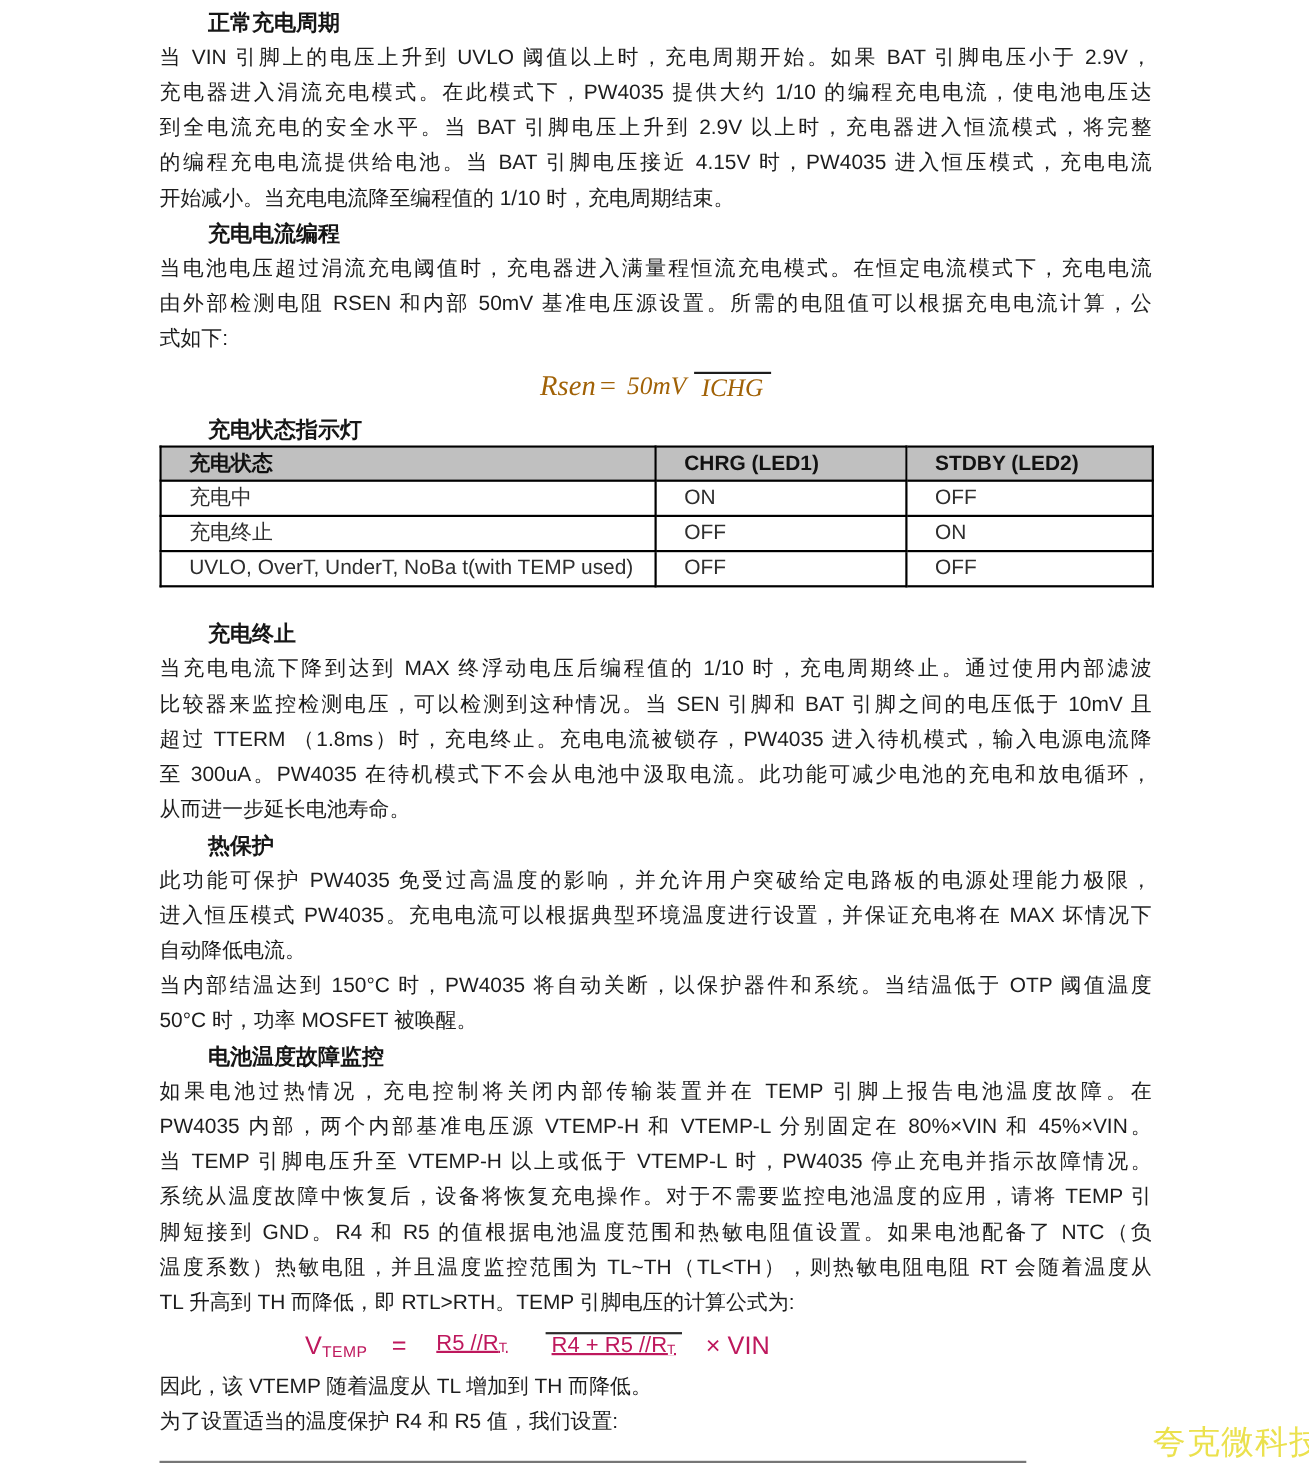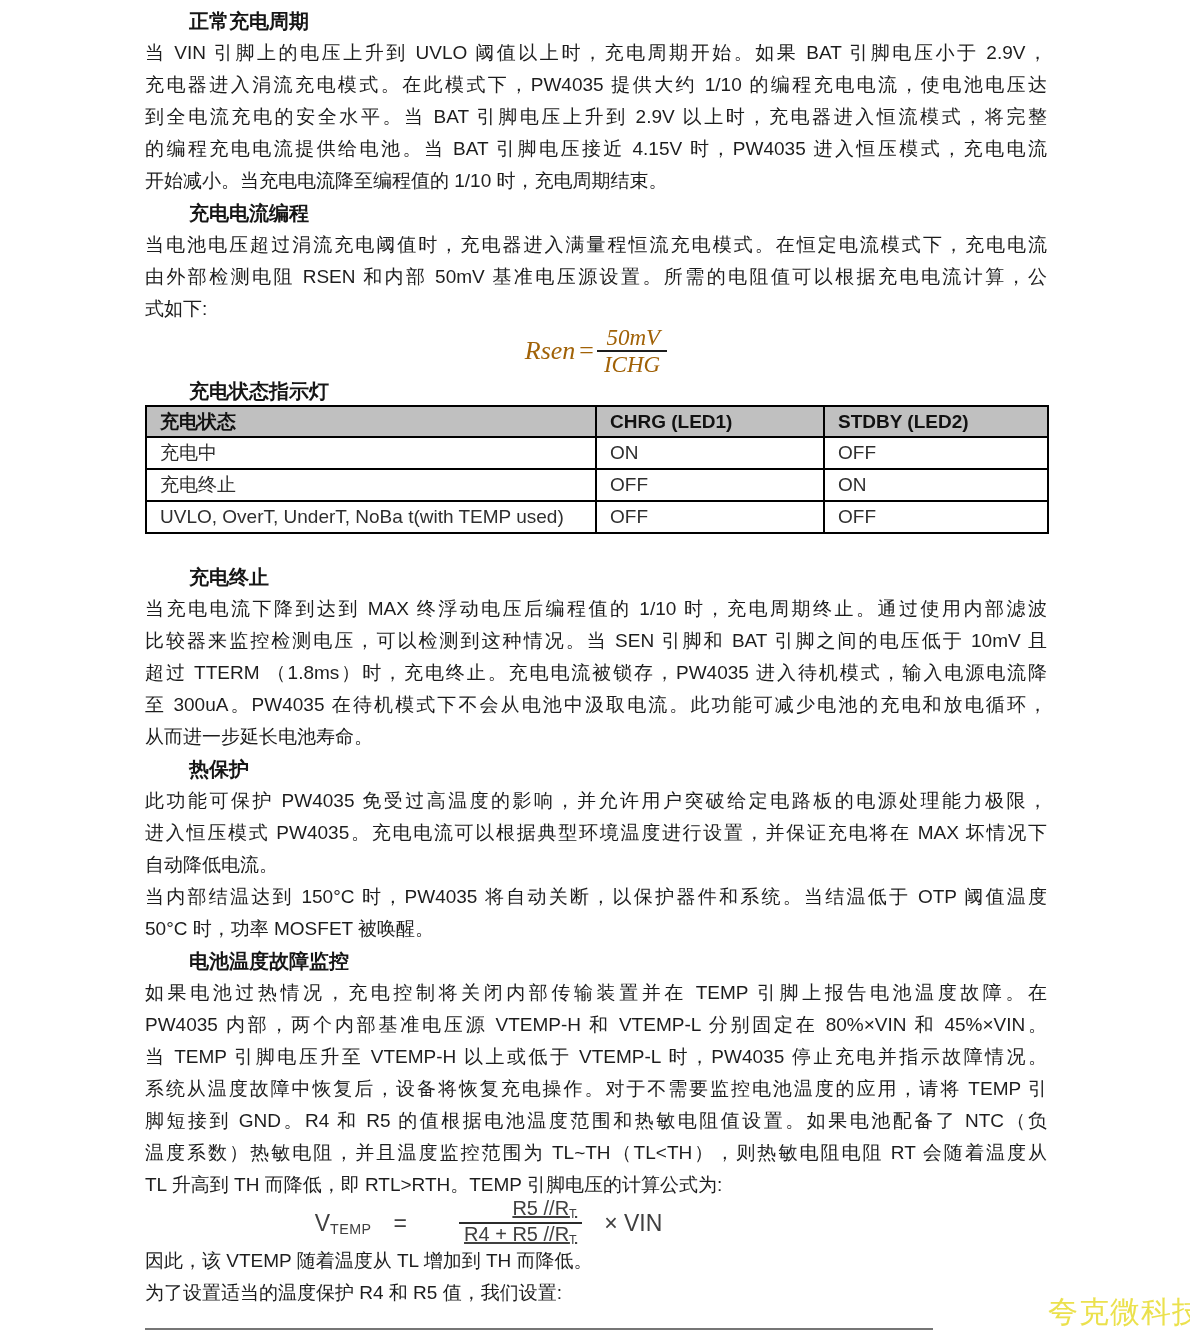--- a/index.html
+++ b/index.html
@@ -26,47 +26,47 @@
     font-size:19px; line-height:32px; height:32px;
     overflow:hidden; white-space:nowrap;
   }
   .bl.j {
     white-space:normal;
     text-align:justify; text-align-last:justify;
   }
 
   
   .formula-row { display:flex; align-items:center; justify-content:center; }
-  .frac { display:inline-flex; flex-direction:column; text-align:right; vertical-align:middle; }
+  .frac { display:inline-flex; flex-direction:row; text-align:center; vertical-align:middle; }
   .frac .den { border-top:2px solid #1d1d1d; }
 
   .f1 {
     height:52px; gap:2px;
     font-family:"Liberation Serif","DejaVu Serif",serif;
     font-style:italic; font-size:26px; color:#a16207;
   }
   .f1 .num, .f1 .den { font-size:23px; line-height:25px; padding:0 7px; }
 
   .f2 {
     height:44px; gap:22px; padding-right:215px;
-    font-size:23px; color:#404040;
+    font-size:23px; color:#be185d;
   }
   .f2 .num, .f2 .den { font-size:20px; line-height:21px; padding:0 5px;text-decoration:underline; }
   .f2 .frac .den { border-top:2px solid #2b2b2b;margin-left:30px; }
   .sub { font-size:0.62em; position:relative; top:0.22em; letter-spacing:0.5px; }
 
   
   table.ledtable { border-collapse:collapse; width:902px; table-layout:fixed; }
   table.ledtable col.c1 { width:450px; }
   table.ledtable col.c2 { width:228px; }
   table.ledtable col.c3 { width:224px; }
   table.ledtable th, table.ledtable td {
     border:2px solid #000000;
     font-size:19px; text-align:left;
-    padding:0 13px; overflow:hidden; white-space:nowrap;
+    padding:0 25px; overflow:hidden; white-space:nowrap;
   }
   table.ledtable th { background:#c0c0c0; font-weight:bold; height:29px; line-height:29px; color:#111; }
   table.ledtable td { height:30px; line-height:30px; color:#2e2e2e; font-weight:normal; }
 
   .bottom-rule {
     position:absolute; left:145px; top:1328px;
     width:788px; height:2px; background:#767676;
   }
   .watermark {
     position:absolute; left:1048px; top:1296px;

